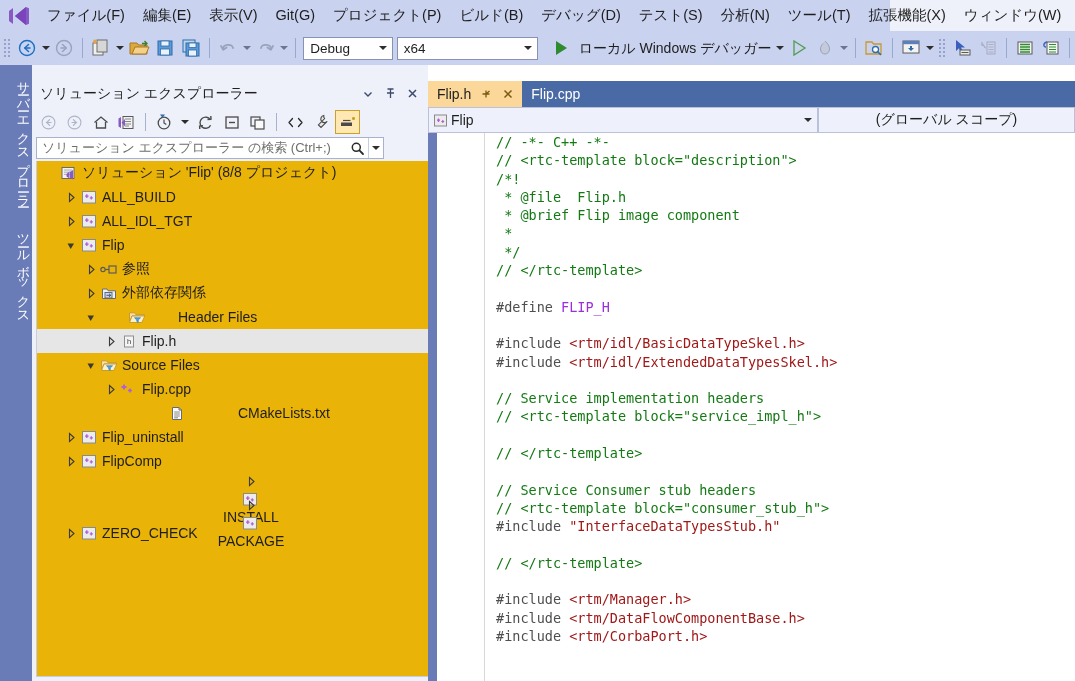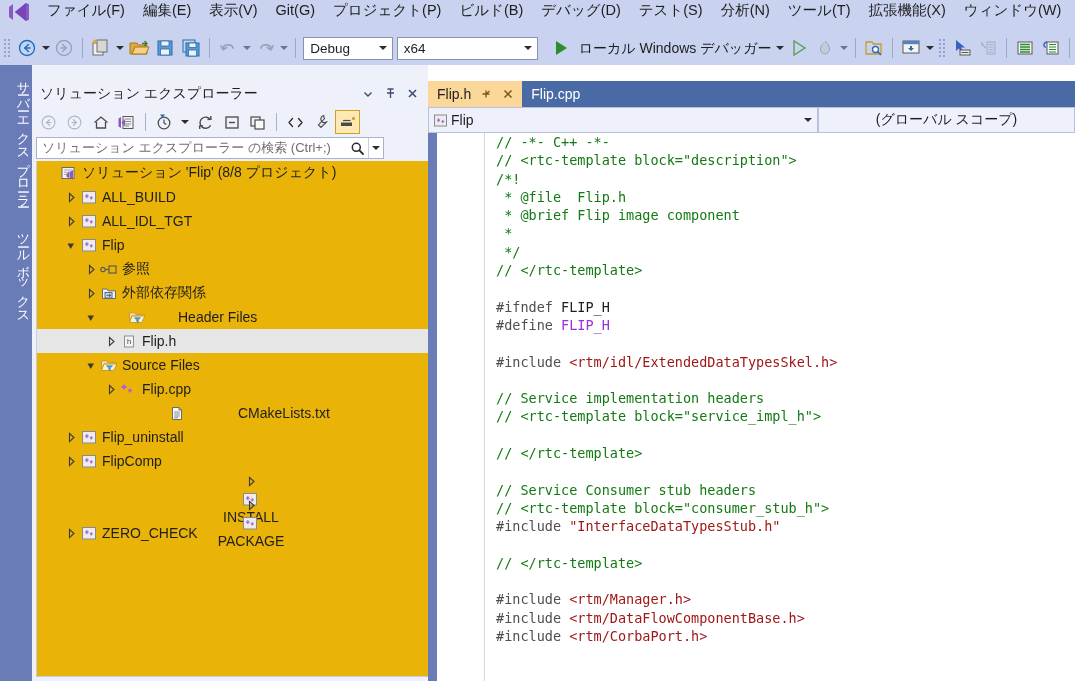--- a/index.html
+++ b/index.html
@@ -11,23 +11,23 @@
   }
   #app {
     position: relative;
     width: 1075px; height: 681px;
     overflow: hidden;
     background: #eef1f9;
   }
 
   
   .menubar {
-    position: absolute; left: 0; top: 0; width: 1075px; height: 31px;
+    position: absolute; left: 0; top: 0; width: 890px; height: 31px;
     background: #c9d2ef;
-    display: flex; align-items: flex-start;
+    display: flex; align-items: center;
   }
   .vs-logo {
     width: 30px; height: 24px; margin-left: 6px; margin-right: 6px;
     display: flex; align-items: center; justify-content: center;
   }
   .menu-item {
     font-size: 14.5px; color: #1e1e1e; padding: 3px 9px 4px 9px;
     white-space: nowrap; line-height: 1;
   }
 
@@ -804,23 +804,23 @@
     <div class="ed-code" id="ed-code">
         <div class="cl"><span class="tok-c">// -*- C++ -*-</span></div>
         <div class="cl"><span class="tok-c">// &lt;rtc-template block="description"&gt;</span></div>
         <div class="cl"><span class="tok-c">/*!</span></div>
         <div class="cl"><span class="tok-c"> * @file  Flip.h</span></div>
         <div class="cl"><span class="tok-c"> * @brief Flip image component</span></div>
         <div class="cl"><span class="tok-c"> *</span></div>
         <div class="cl"><span class="tok-c"> */</span></div>
         <div class="cl"><span class="tok-c">// &lt;/rtc-template&gt;</span></div>
         <div class="cl"></div>
-        <div class="cl"><span class="tok-pp">#ifndef </span><span class="tok-pk">FLIP_H</span></div>
         <div class="cl"><span class="tok-pp">#define </span><span class="tok-m">FLIP_H</span></div>
         <div class="cl"></div>
+        <div class="cl"><span class="tok-pp">#include </span><span class="tok-s">&lt;rtm/idl/BasicDataTypeSkel.h&gt;</span></div>
         <div class="cl"><span class="tok-pp">#include </span><span class="tok-s">&lt;rtm/idl/ExtendedDataTypesSkel.h&gt;</span></div>
         <div class="cl"></div>
         <div class="cl"><span class="tok-c">// Service implementation headers</span></div>
         <div class="cl"><span class="tok-c">// &lt;rtc-template block="service_impl_h"&gt;</span></div>
         <div class="cl"></div>
         <div class="cl"><span class="tok-c">// &lt;/rtc-template&gt;</span></div>
         <div class="cl"></div>
         <div class="cl"><span class="tok-c">// Service Consumer stub headers</span></div>
         <div class="cl"><span class="tok-c">// &lt;rtc-template block="consumer_stub_h"&gt;</span></div>
         <div class="cl"><span class="tok-pp">#include </span><span class="tok-s">"InterfaceDataTypesStub.h"</span></div>

